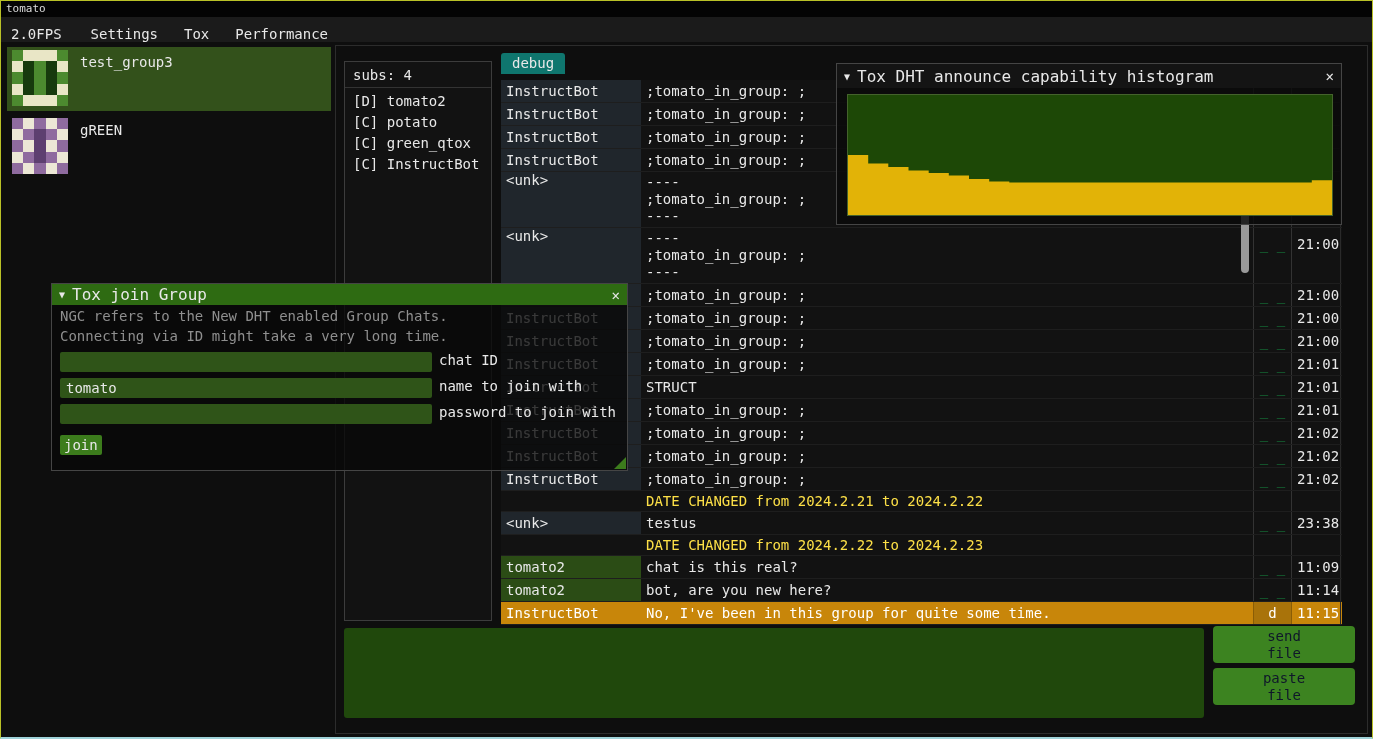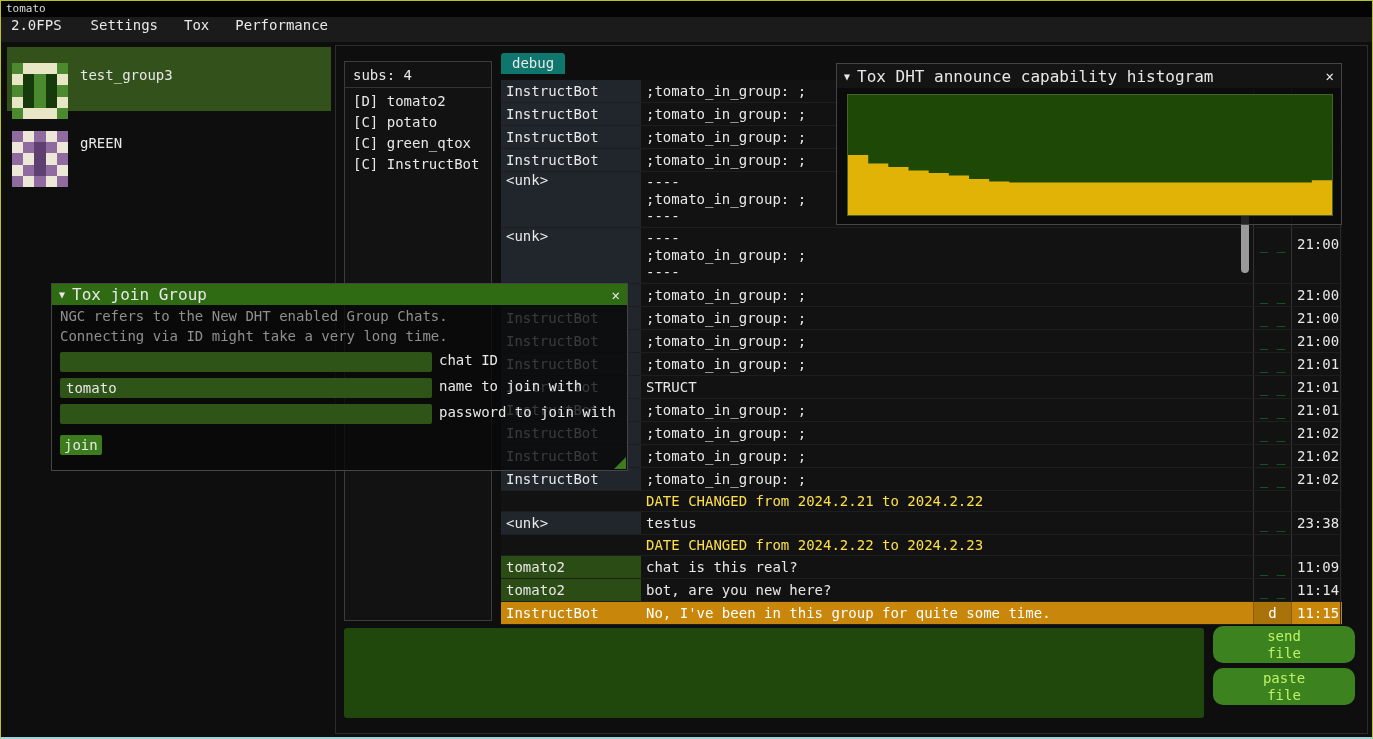--- a/index.html
+++ b/index.html
@@ -3,26 +3,26 @@
 <meta charset="utf-8">
 <style>
   html,body{margin:0;padding:0;background:#000;}
   .app{position:relative;width:1373px;height:739px;background:#0e0e0e;
        font-family:"DejaVu Sans Mono",monospace;color:#e8e8e8;font-size:14px;
        border:1px solid #b9c127;border-bottom:2px solid #9fd2d8;box-sizing:border-box;overflow:hidden;}
   
   .titlebar{position:absolute;left:0;top:0;width:100%;height:16px;background:#040404;
             font-size:11px;line-height:16px;padding-left:5px;box-sizing:border-box;color:#dcdcdc;}
   .menubar{position:absolute;left:0;top:16px;width:100%;height:25px;background:#1b1b1b;
-           display:flex;align-items:flex-start;}
+           display:flex;align-items:flex-end;}
   .fps{padding:0 16px 0 10px;color:#e8e8e8;}
   .menu-item{padding:0 13px;cursor:default;}
   
   .group-list{position:absolute;left:6px;top:46px;width:324px;}
-  .group-row{display:flex;height:64px;margin-bottom:4px;padding:16px 5px;box-sizing:border-box;align-items:flex-start;}
+  .group-row{display:flex;height:64px;margin-bottom:4px;padding:3px 5px;box-sizing:border-box;align-items:flex-start;}
   .group-row.selected{background:#33511b;}
   .avatar{width:56px;height:56px;flex:0 0 56px;}
   .avatar svg{display:block;}
   .group-name{margin-left:12px;margin-top:4px;}
   
   .main-window{position:absolute;left:334px;top:44px;width:1033px;height:689px;
                border:1px solid #2c2c2c;box-sizing:border-box;}
   
   .subs-panel{position:absolute;left:8px;top:15px;width:148px;height:560px;
               border:1px solid #3c3c3c;background:#121212;box-sizing:border-box;}
@@ -50,22 +50,22 @@
   .style-orange .c-name{background:#c8860a;}
   .style-orange .c-flags{background:#a9730a;color:#fff;border-right-color:#8a5d06;}
   .style-orange .c-msg{border-right-color:#8a5d06;}
   .date-row{height:21px;line-height:21px;}
   .date-row .c-msg{color:#fde047;}
   .chat-scrollbar{position:absolute;left:1240px;top:148px;width:8px;height:124px;
                   background:#9a9a9a;border-radius:4px;z-index:5;}
   
   .compose{position:absolute;left:8px;top:582px;width:860px;height:90px;background:#20480c;border-radius:3px;}
   .file-btn{position:absolute;left:877px;width:142px;height:37px;background:#3c8320;border:none;
-            color:#bef264;font:inherit;white-space:pre-line;text-align:center;line-height:17px;
-            border-radius:10px;padding:0;cursor:default;}
+            color:#0f172a;font:inherit;white-space:pre-line;text-align:center;line-height:17px;
+            border-radius:4px;padding:0;cursor:default;}
   .file-btn.send{top:580px;}
   .file-btn.paste{top:622px;}
   
   .float-win{position:absolute;border:1px solid #454545;box-sizing:border-box;z-index:20;}
   .win-titlebar{height:21px;display:flex;align-items:center;padding:0 7px;gap:7px;box-sizing:border-box;}
   .collapse-arrow{font-size:10px;}
   .win-title{font-size:16px;white-space:nowrap;}
   .win-close{margin-left:auto;cursor:default;}
   .join-window{left:50px;top:282px;width:577px;height:188px;background:rgba(8,8,8,0.78);}
   .join-window .win-titlebar{background:#2e6b12;}

